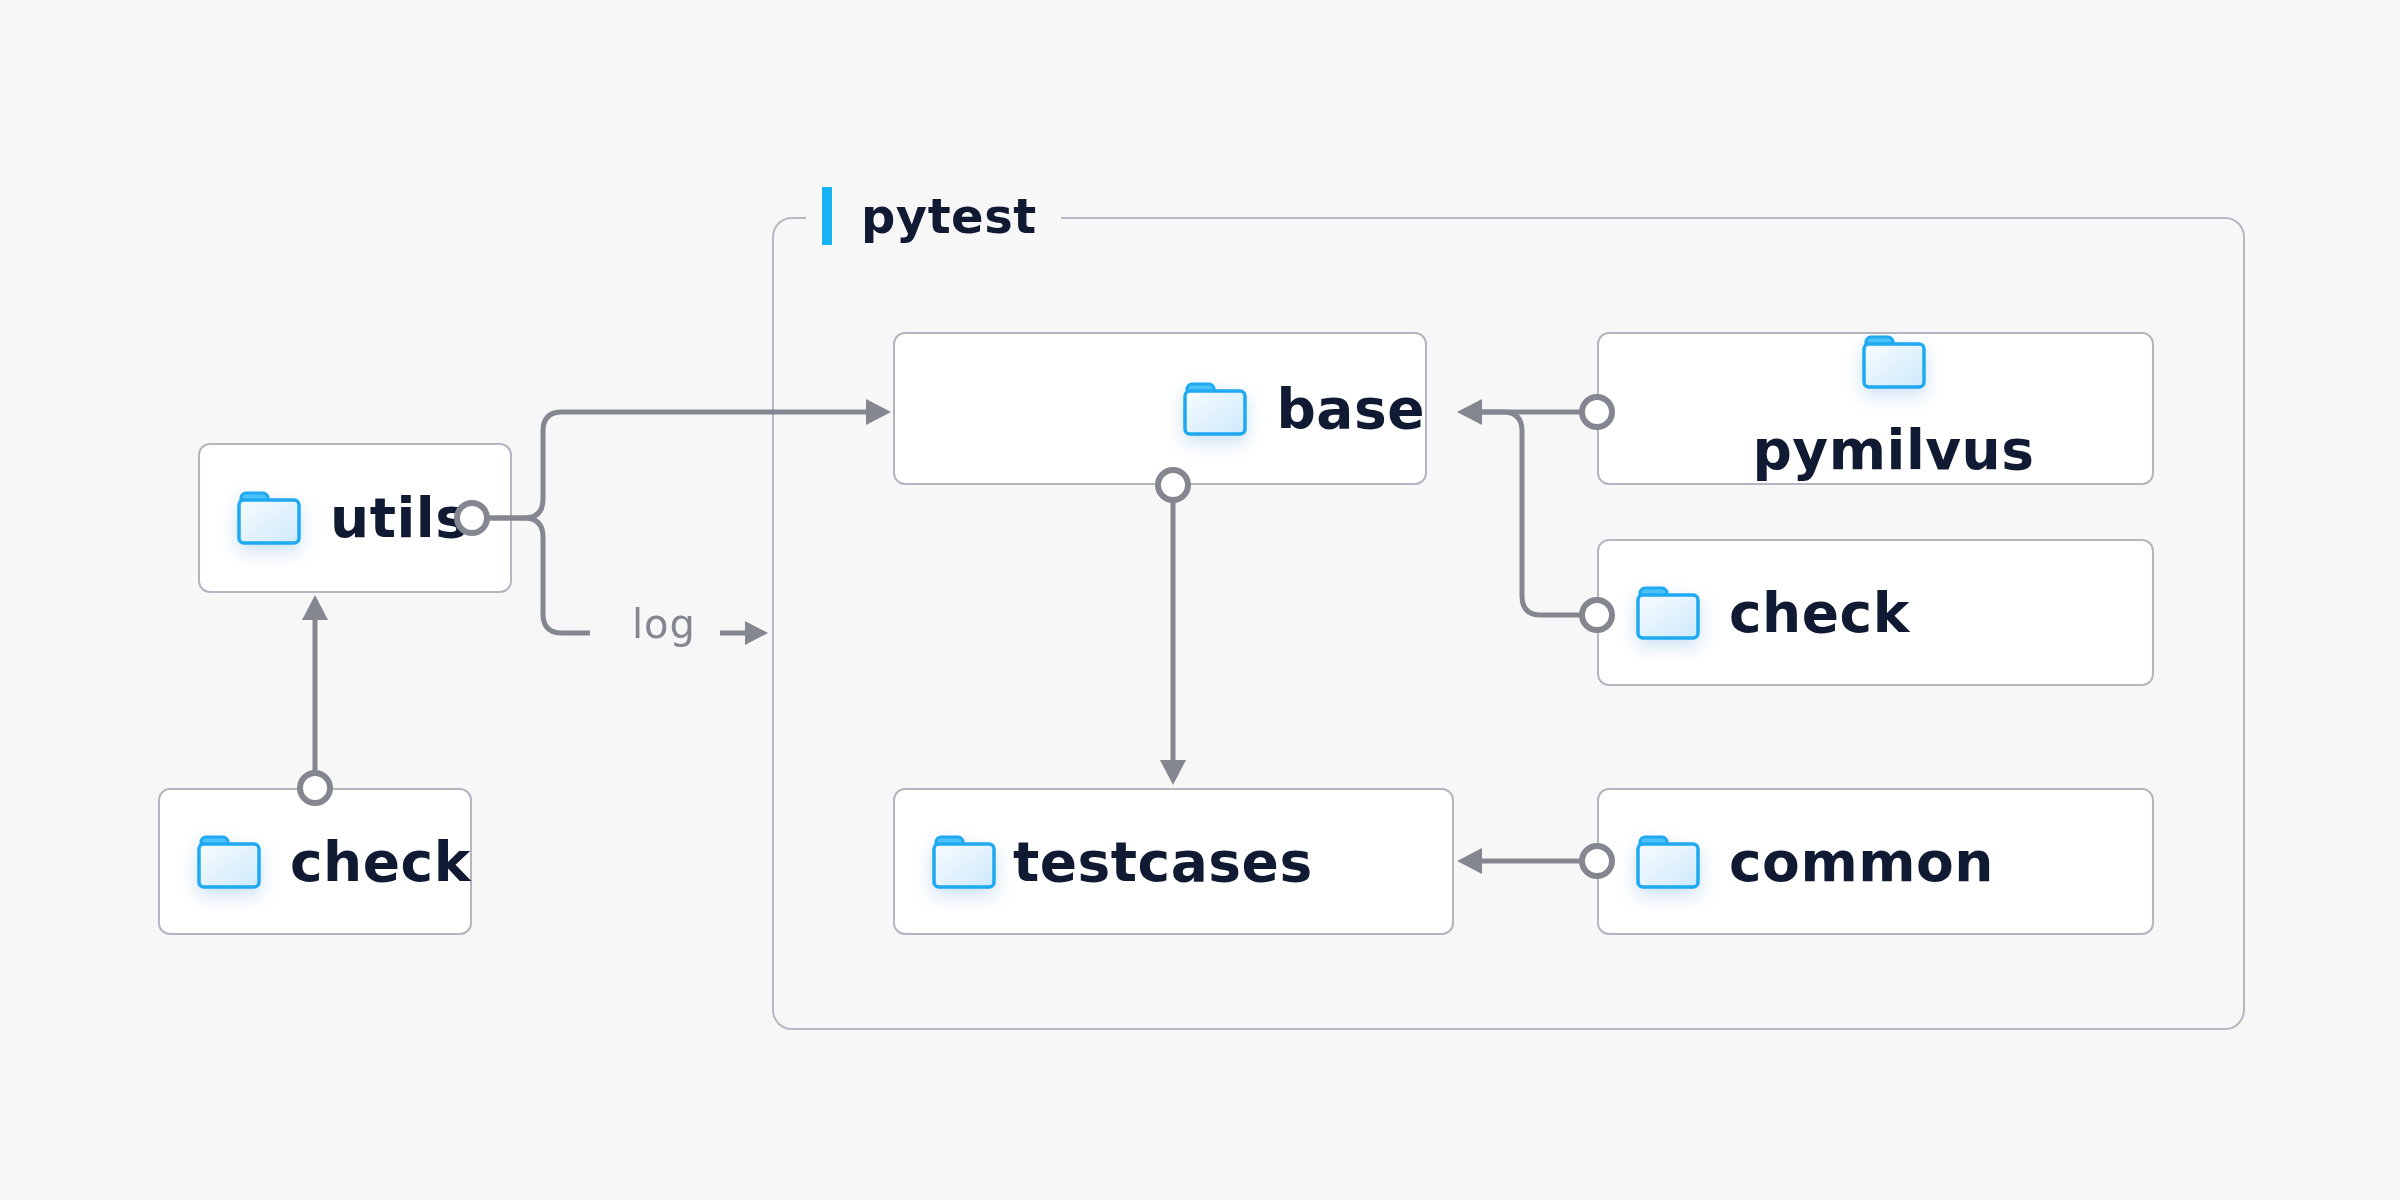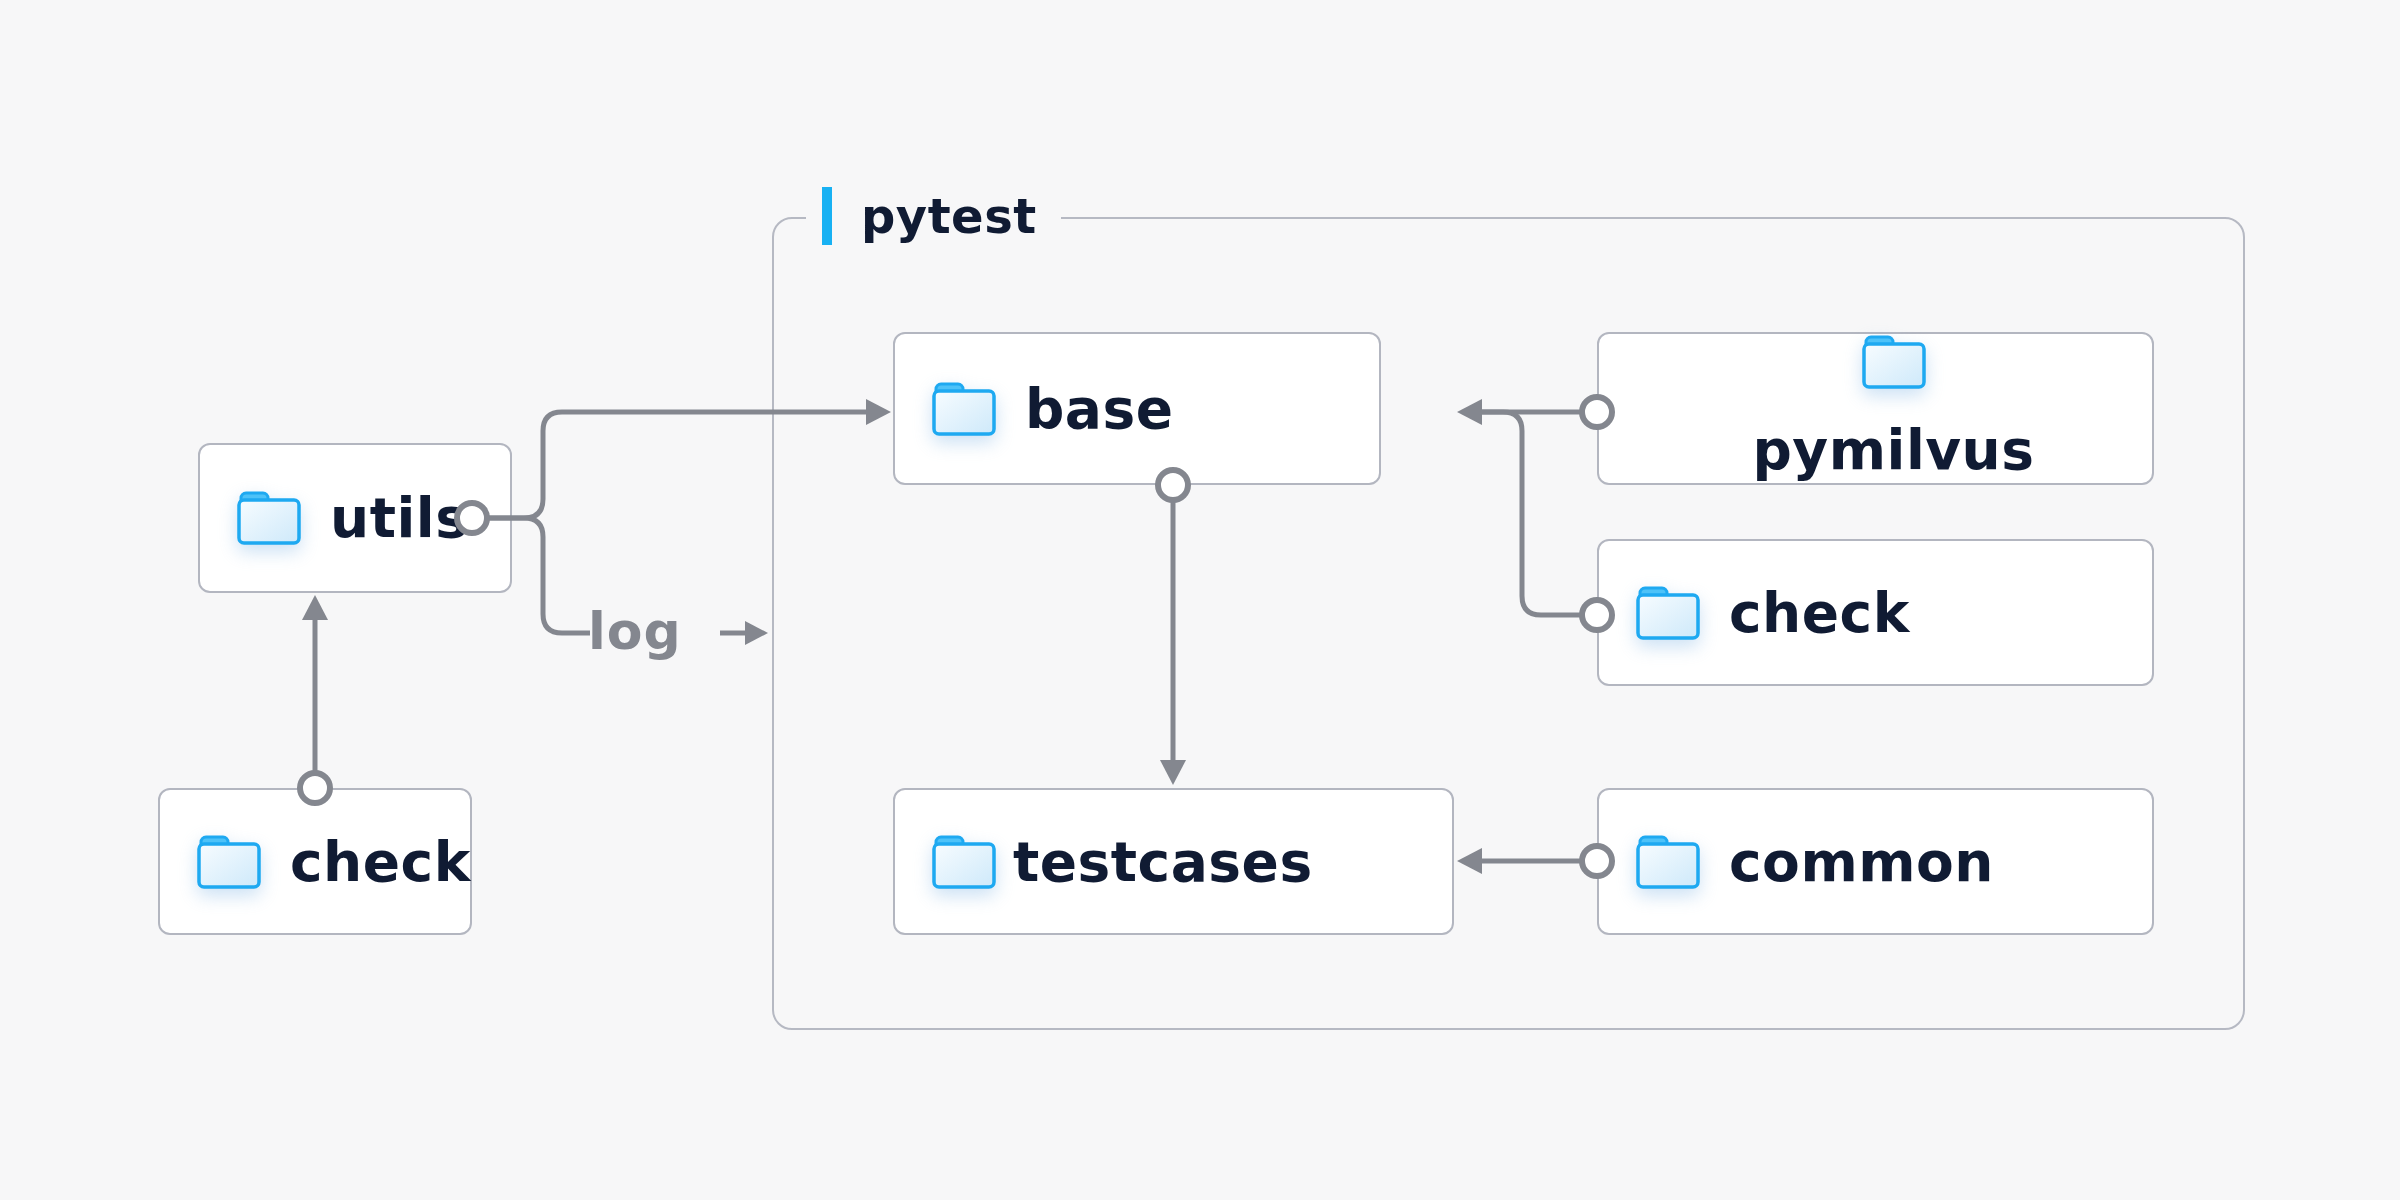--- a/index.html
+++ b/index.html
@@ -49,37 +49,37 @@
   .node .label {
     font-size: 55px; font-weight: bold; color: #101B33; letter-spacing: 0.5px;
     white-space: nowrap;
   }
   .folder { width: 66px; height: 56px; flex: 0 0 auto;
     filter: drop-shadow(0px 7px 9px rgba(120, 175, 225, 0.38));
   }
 
   #n-utils     { left: 158px;  top: 443px; width: 314px; height: 150px; margin-left: 40px; }
   #n-config    { left: 158px;  top: 788px; width: 314px; height: 147px; }
-  #n-base      { left: 893px;  top: 332px; width: 488px; height: 153px; }
+  #n-base      { left: 893px;  top: 332px; width: 534px; height: 153px; justify-content: flex-end; }
   #n-pymilvus  { left: 1597px; top: 332px; width: 557px; height: 153px; flex-direction: column; }
   #n-check     { left: 1597px; top: 539px; width: 557px; height: 147px; }
   #n-testcases { left: 893px;  top: 788px; width: 561px; height: 147px; gap: 16px; }
   #n-common    { left: 1597px; top: 788px; width: 557px; height: 147px; text-align: center; }
 
   
   #connectors {
     position: absolute; left: 0; top: 0; width: 2400px; height: 1200px;
     z-index: 3; pointer-events: none;
   }
 
   
   .log-label {
     position: absolute;
-    left: 588px; top: 601px;
-    font-size: 52px; font-weight: 700; color: #84878F; letter-spacing: 1px;
+    left: 632px; top: 601px;
+    font-size: 40px; font-weight: 400; color: #84878F; letter-spacing: 1px;
     z-index: 2;
   }
 </style>
 </head>
 <body>
 
 <div id="stage">
 
   <svg width="0" height="0" style="position:absolute" aria-hidden="true">
     <defs>

